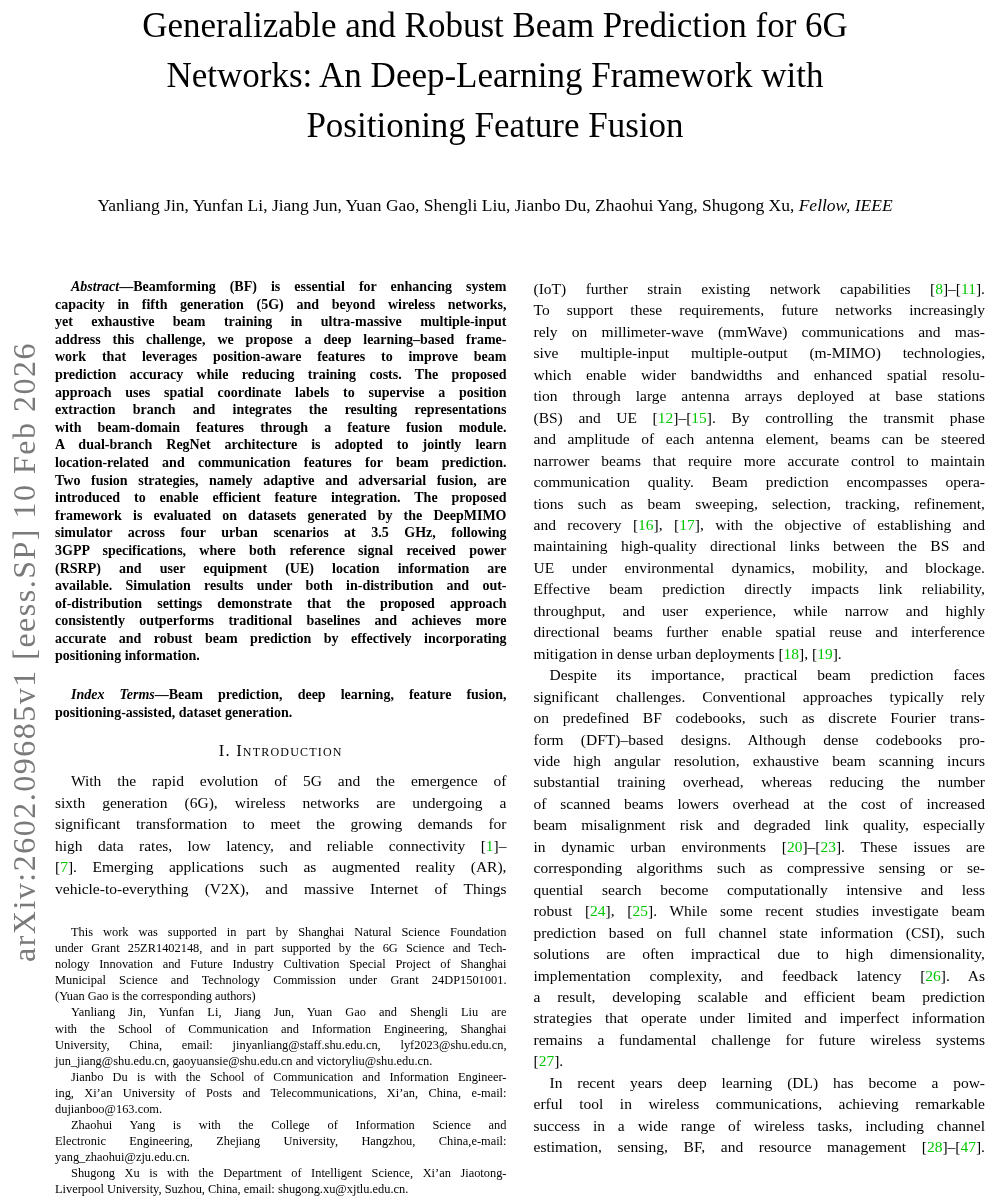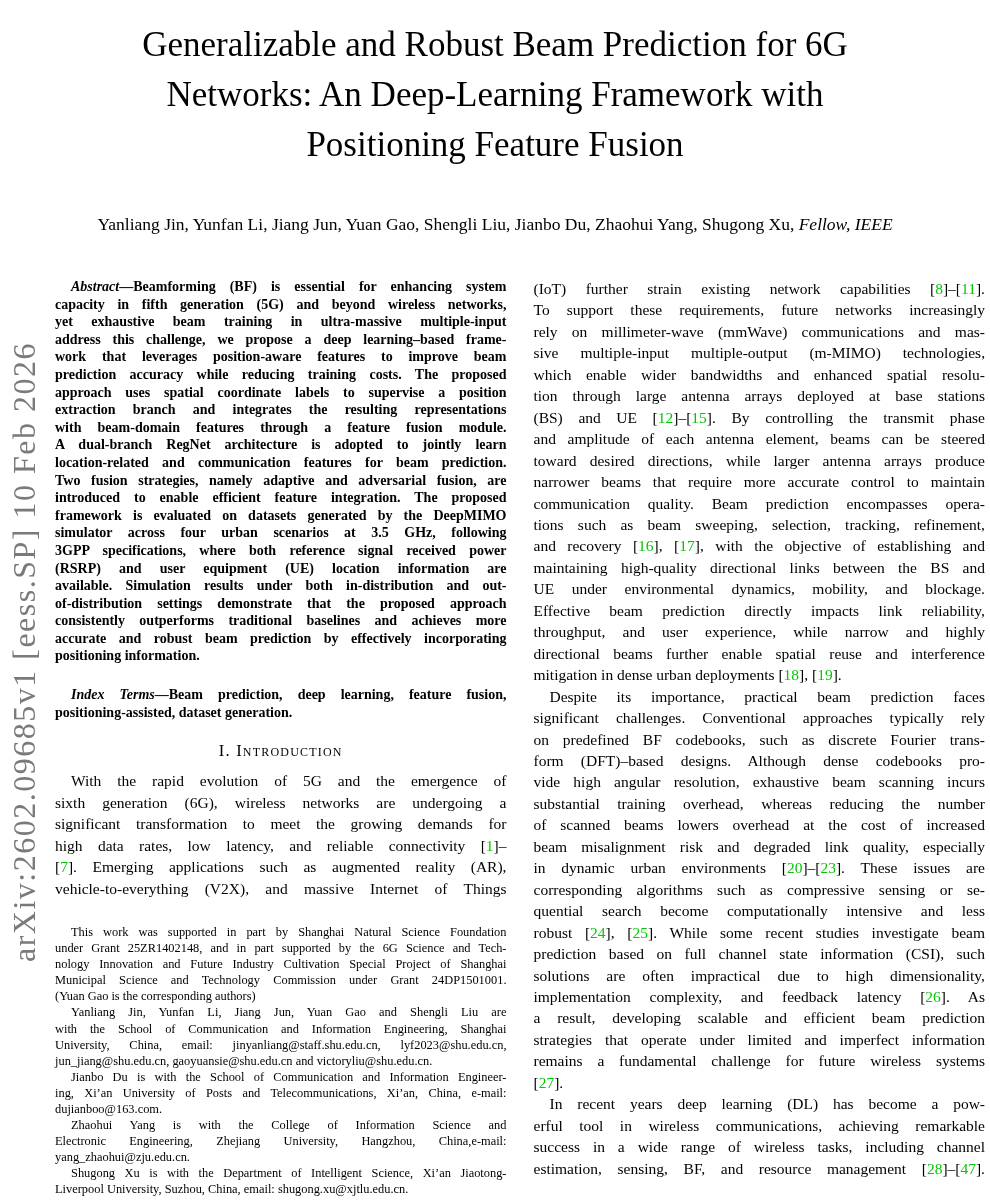--- a/index.html
+++ b/index.html
@@ -18,21 +18,21 @@
     left: 6px;
     top: 962px;
     transform-origin: 0 0;
     transform: rotate(-90deg);
     font-size: 32px;
     letter-spacing: 1.5px;
     color: var(--watermark, #7a7a7a);
     white-space: nowrap;
   }
   
-  .head-area { padding-top: 20px; text-align: center; }
+  .head-area { padding-top: 1px; text-align: center; }
   .title { font-size: 35px; line-height: 50px; font-weight: normal; margin: 0; }
   .authors {
     margin-top: 44px;
     font-size: 17.5px;
     white-space: nowrap;
   }
   .authors .italic { font-style: italic; }
   
   .columns {
     position: absolute;
@@ -156,21 +156,20 @@
     <div class="col col-right" id="col-right">
         <div class="block body">
           <div class="line">(IoT) further strain existing network capabilities [<span class="cite">8</span>]–[<span class="cite">11</span>].</div>
           <div class="line">To support these requirements, future networks increasingly</div>
           <div class="line">rely on millimeter-wave (mmWave) communications and mas-</div>
           <div class="line">sive multiple-input multiple-output (m-MIMO) technologies,</div>
           <div class="line">which enable wider bandwidths and enhanced spatial resolu-</div>
           <div class="line">tion through large antenna arrays deployed at base stations</div>
           <div class="line">(BS) and UE [<span class="cite">12</span>]–[<span class="cite">15</span>]. By controlling the transmit phase</div>
           <div class="line">and amplitude of each antenna element, beams can be steered</div>
-          <div class="line">toward desired directions, while larger antenna arrays produce</div>
           <div class="line">narrower beams that require more accurate control to maintain</div>
           <div class="line">communication quality. Beam prediction encompasses opera-</div>
           <div class="line">tions such as beam sweeping, selection, tracking, refinement,</div>
           <div class="line">and recovery [<span class="cite">16</span>], [<span class="cite">17</span>], with the objective of establishing and</div>
           <div class="line">maintaining high-quality directional links between the BS and</div>
           <div class="line">UE under environmental dynamics, mobility, and blockage.</div>
           <div class="line">Effective beam prediction directly impacts link reliability,</div>
           <div class="line">throughput, and user experience, while narrow and highly</div>
           <div class="line">directional beams further enable spatial reuse and interference</div>
           <div class="line endline">mitigation in dense urban deployments [<span class="cite">18</span>], [<span class="cite">19</span>].</div>

